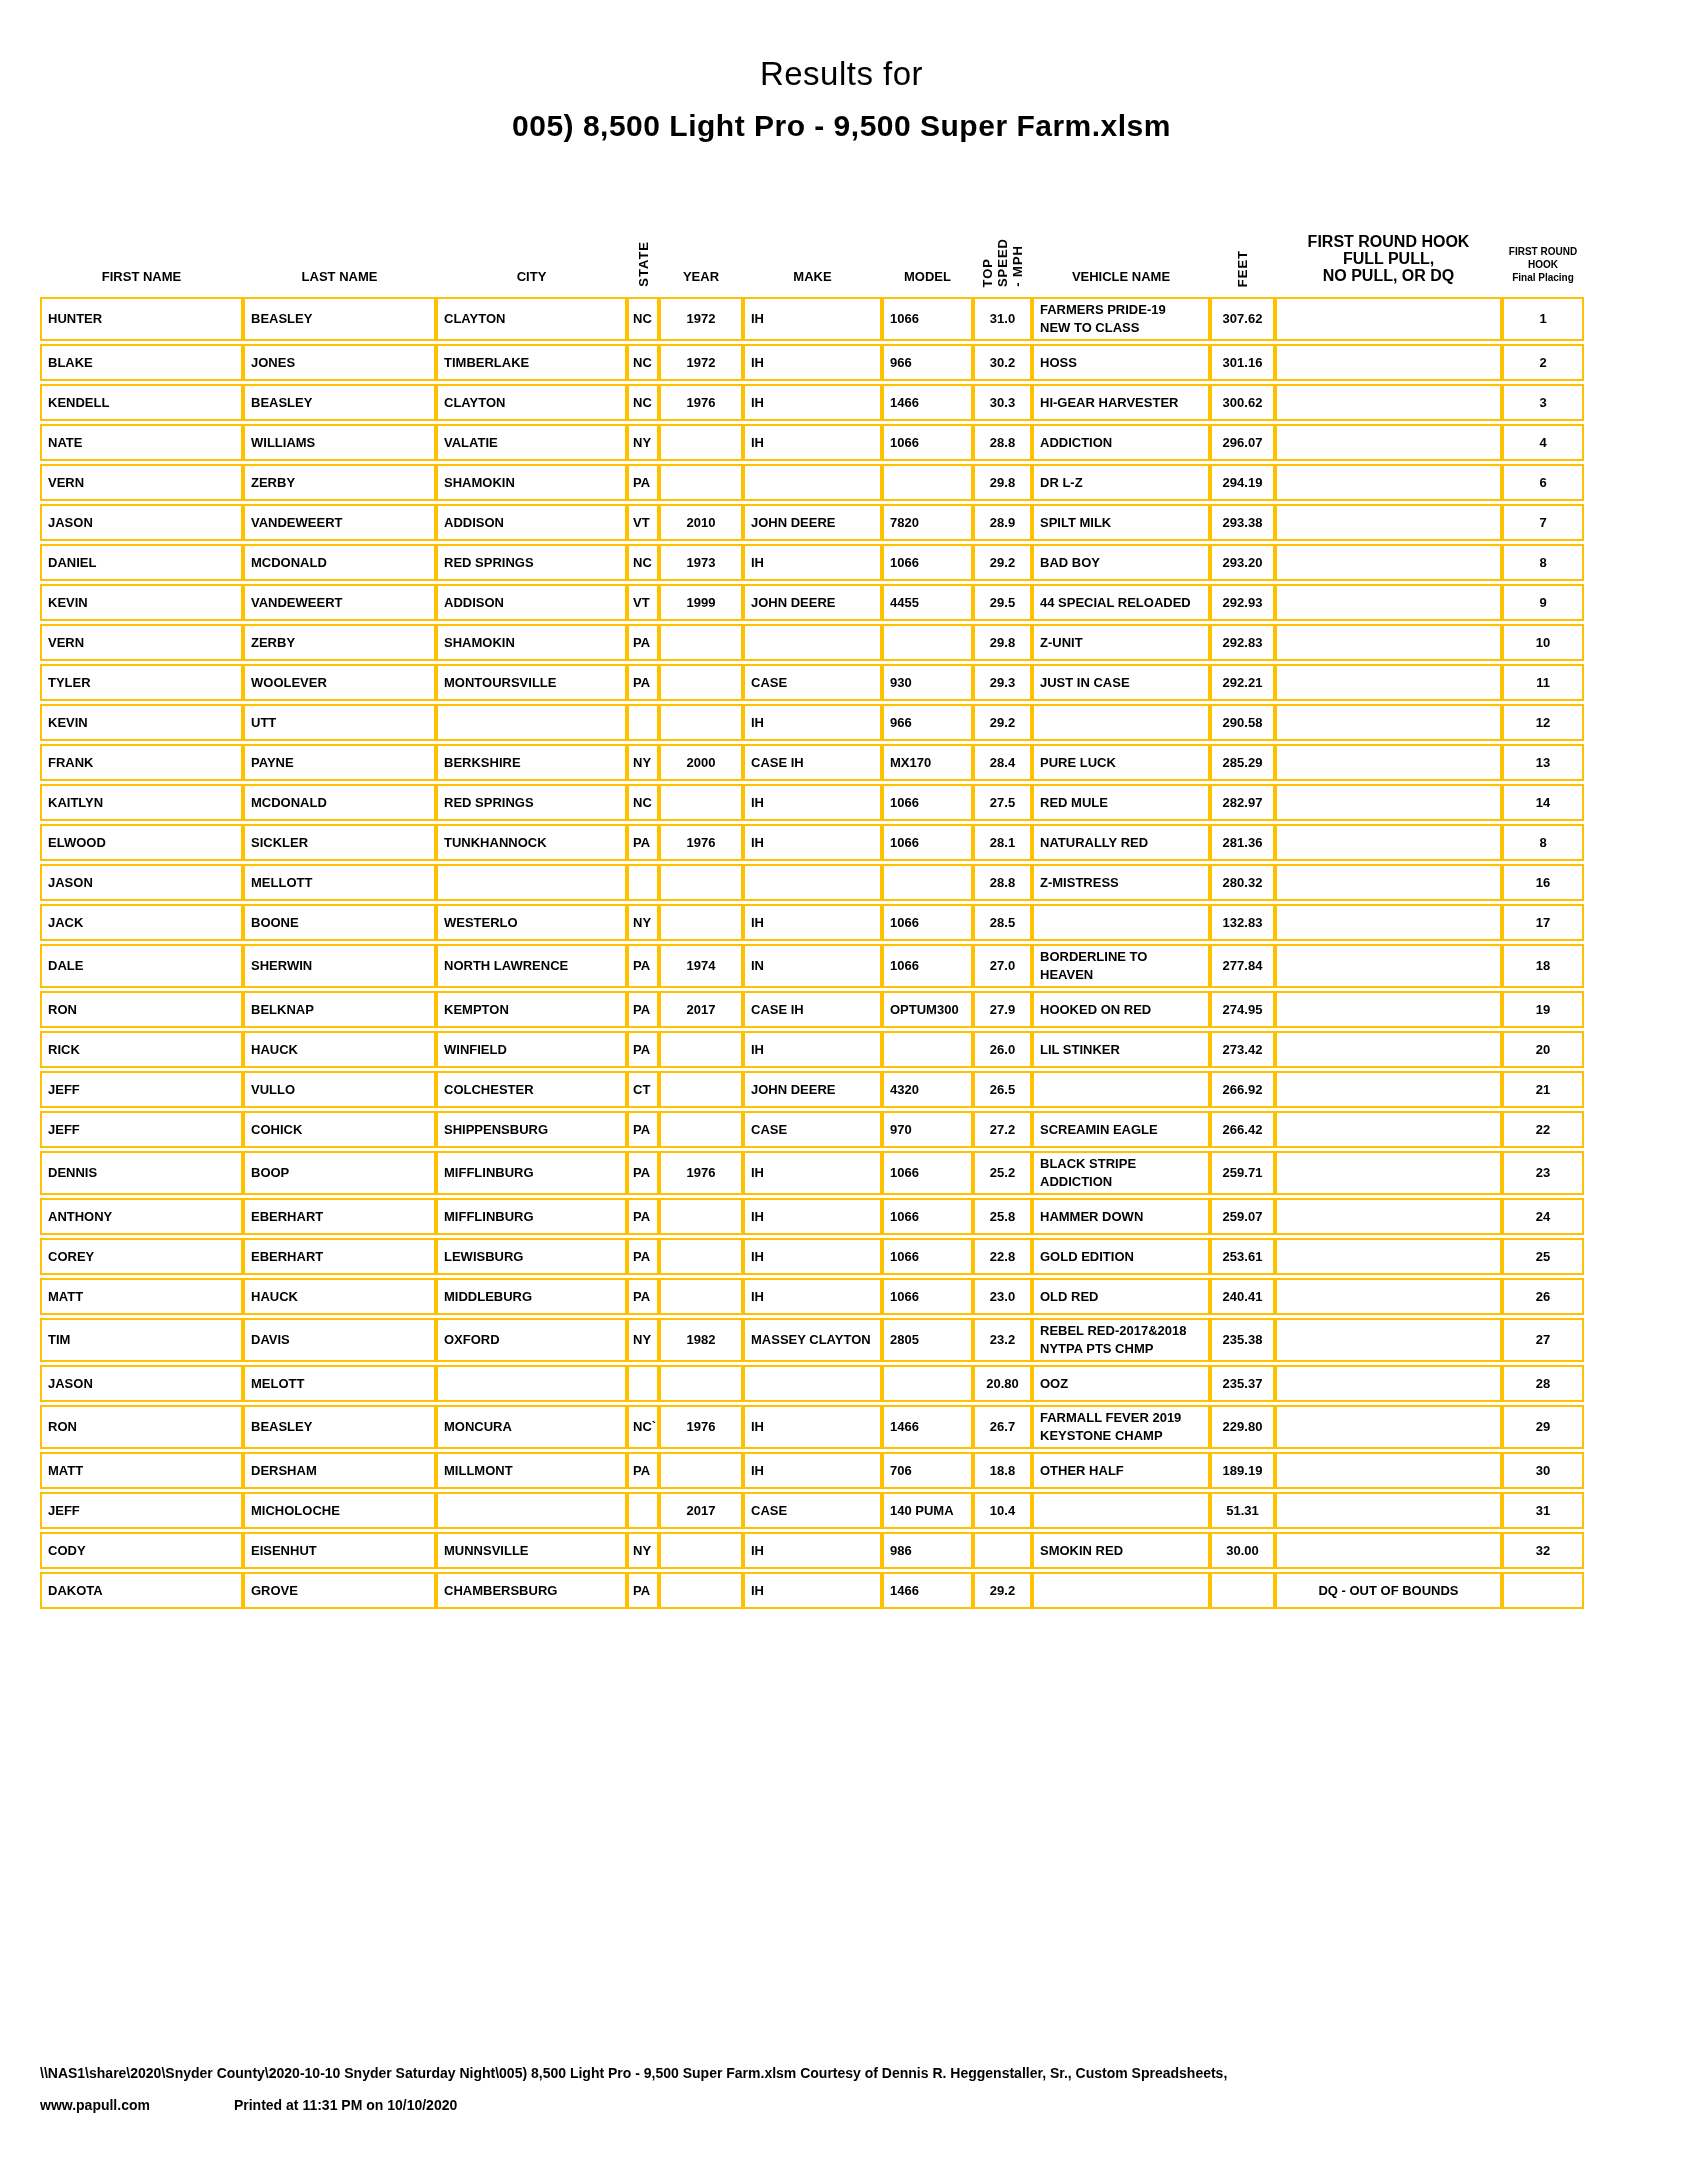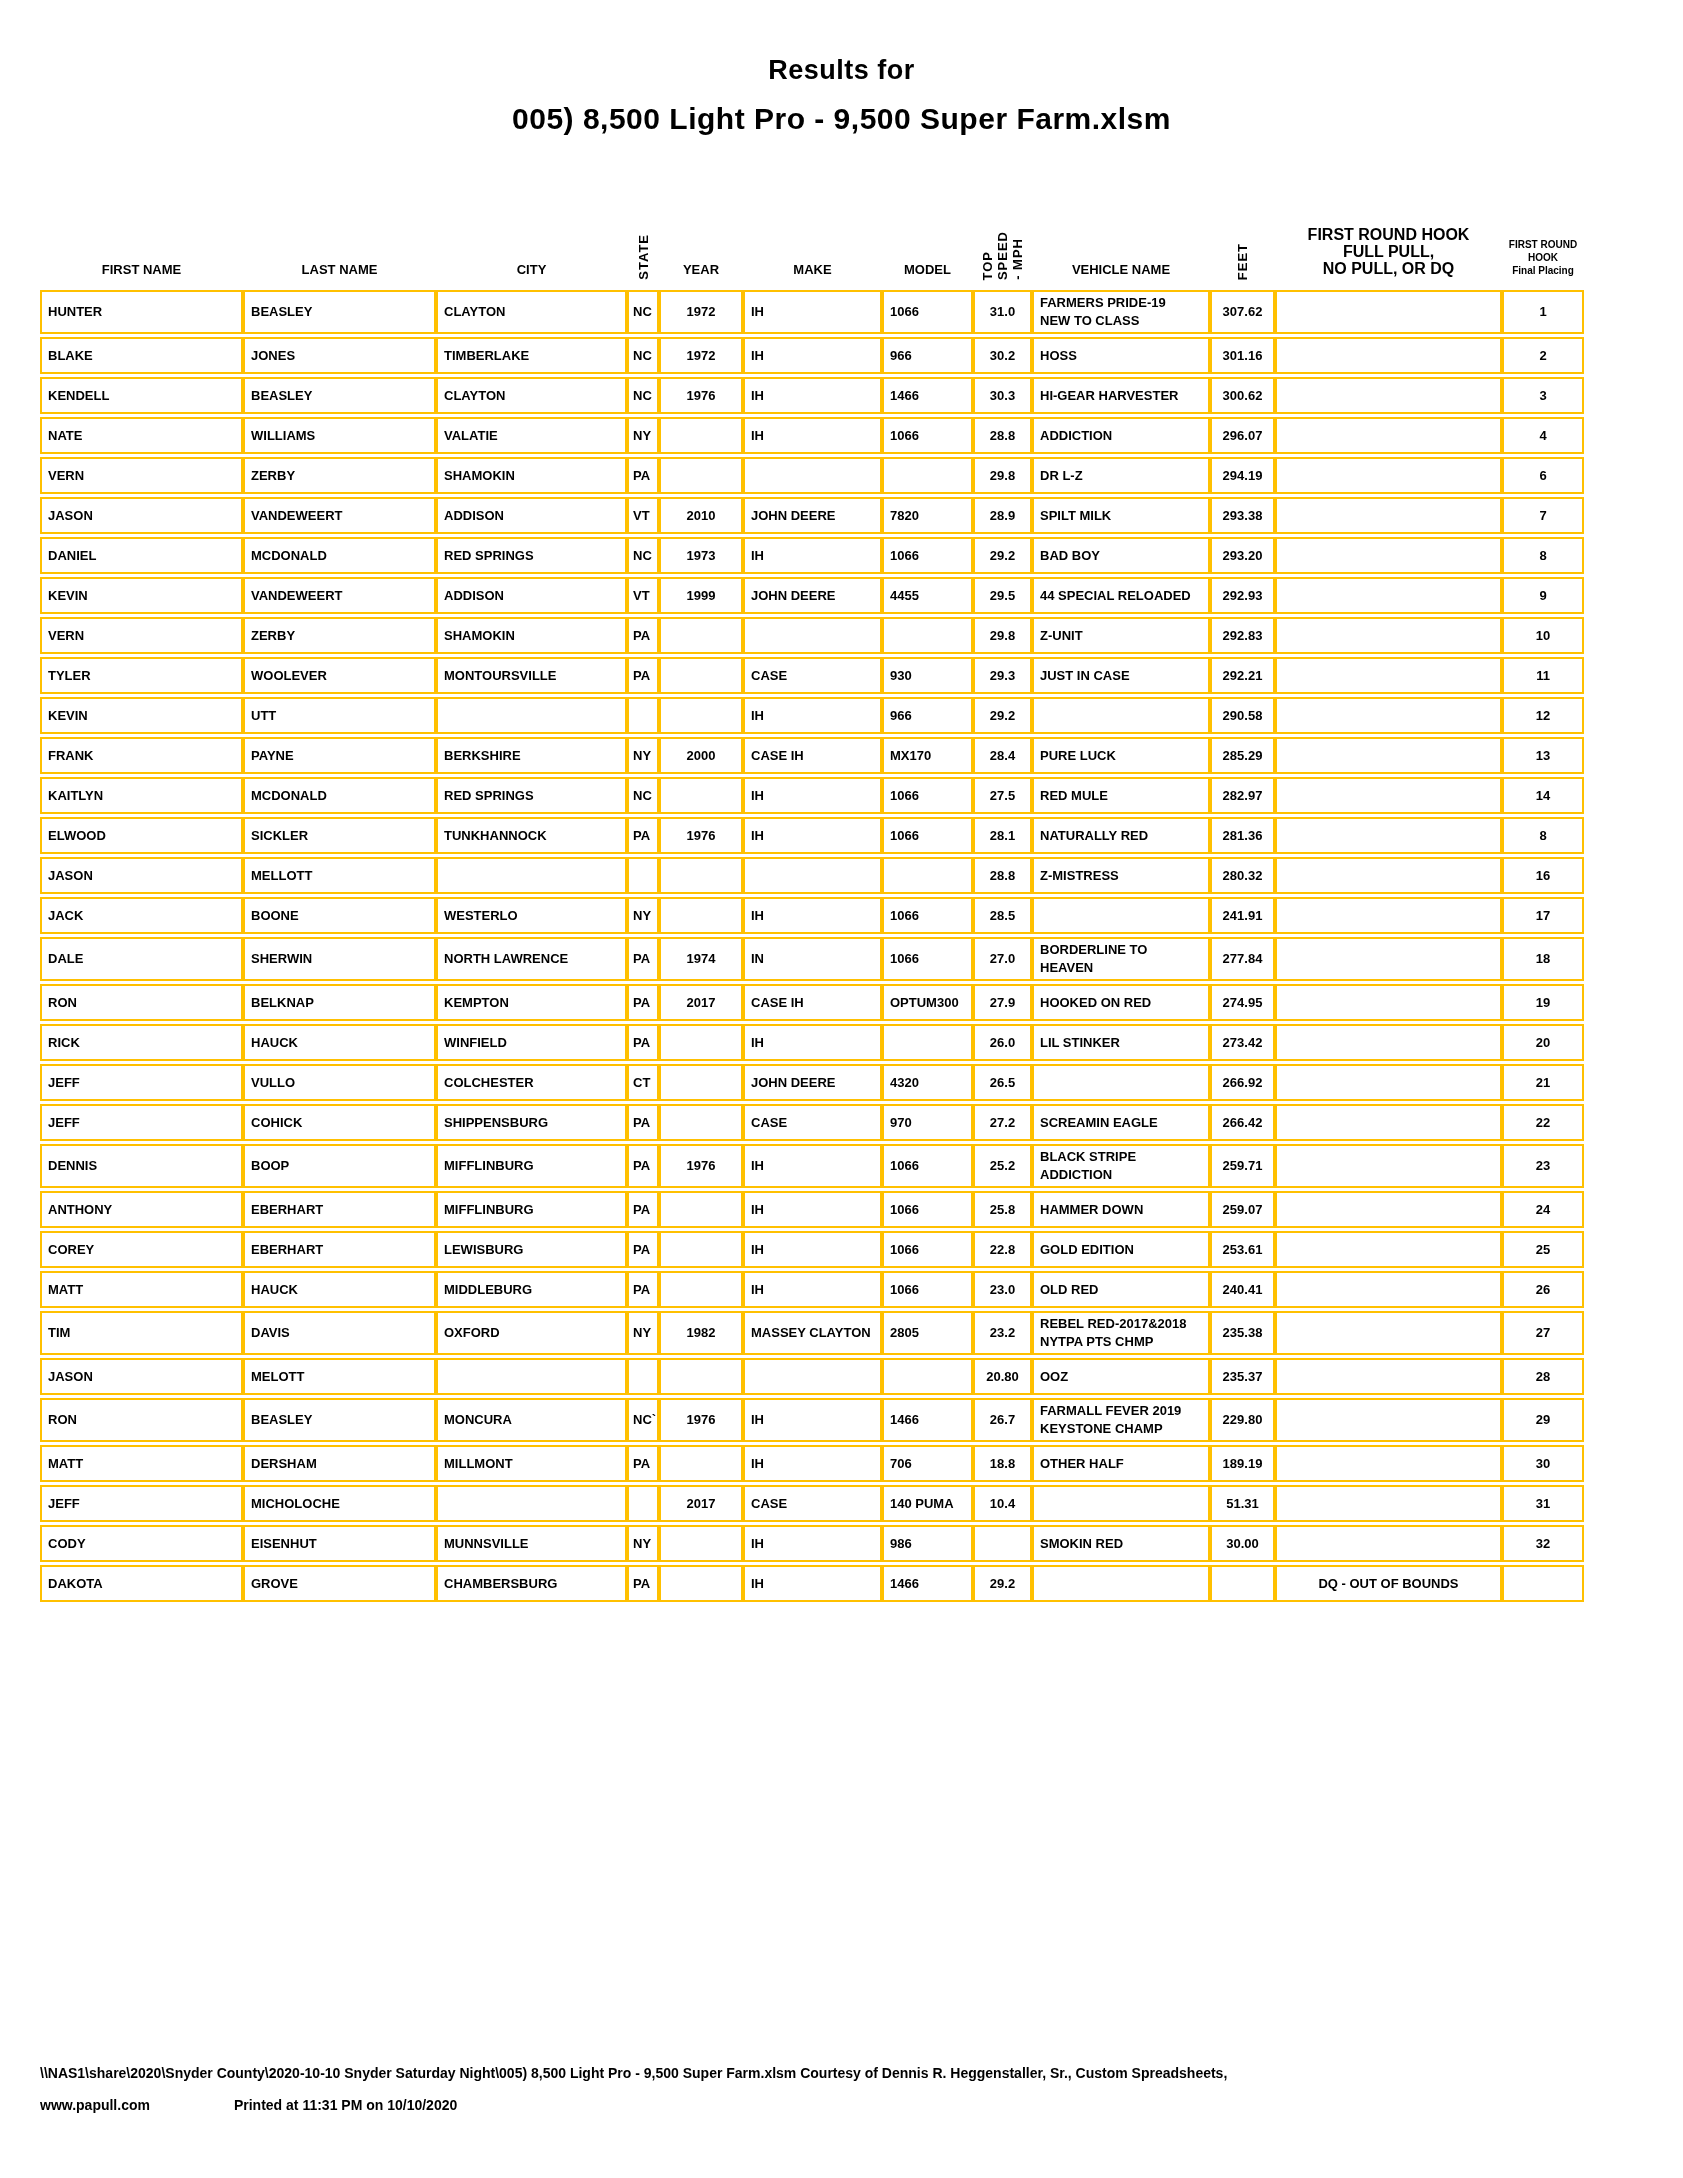--- a/index.html
+++ b/index.html
@@ -1,20 +1,20 @@
 <!DOCTYPE html>
 <html><head>
 <meta charset="utf-8">
 <style>
   html,body{margin:0;padding:0;background:#ffffff;}
   body{width:1683px;height:2178px;font-family:"Liberation Sans",sans-serif;color:#000;}
   .page{position:relative;width:1683px;height:2178px;background:#fff;overflow:hidden;}
 
   .title-block{text-align:center;padding-top:55px;}
-  .title-line1{font-size:27px;font-weight:bold;letter-spacing:0.5px;}
+  .title-line1{font-size:33px;font-weight:normal;letter-spacing:0.5px;}
   .title-line2{font-size:30px;font-weight:bold;margin-top:16px;letter-spacing:0.5px;}
 
   table.results{margin:57px 0 0 40px;width:1544px;table-layout:fixed;
     border-collapse:separate;border-spacing:0 3px;}
 
   thead th{border:none;height:81px;font-size:13px;font-weight:bold;
     vertical-align:bottom;padding:0 2px 10px 2px;text-align:center;overflow:visible;}
   thead th.h-vert{padding-bottom:4px;}
   .vert{display:inline-block;writing-mode:vertical-rl;transform:rotate(180deg);
     font-size:13px;font-weight:bold;letter-spacing:1px;line-height:15px;}
@@ -313,21 +313,21 @@
     <tr>
       <td class="al">JACK</td>
       <td class="al">BOONE</td>
       <td class="al">WESTERLO</td>
       <td class="al c-state">NY</td>
       <td class="ac"></td>
       <td class="al">IH</td>
       <td class="al">1066</td>
       <td class="ac">28.5</td>
       <td class="al wrap"></td>
-      <td class="ac">241.91</td>
+      <td class="ac">132.83</td>
       <td class="ac"></td>
       <td class="ac">17</td>
     </tr>
 
     <tr>
       <td class="al">DALE</td>
       <td class="al">SHERWIN</td>
       <td class="al">NORTH LAWRENCE</td>
       <td class="al c-state">PA</td>
       <td class="ac">1974</td>

